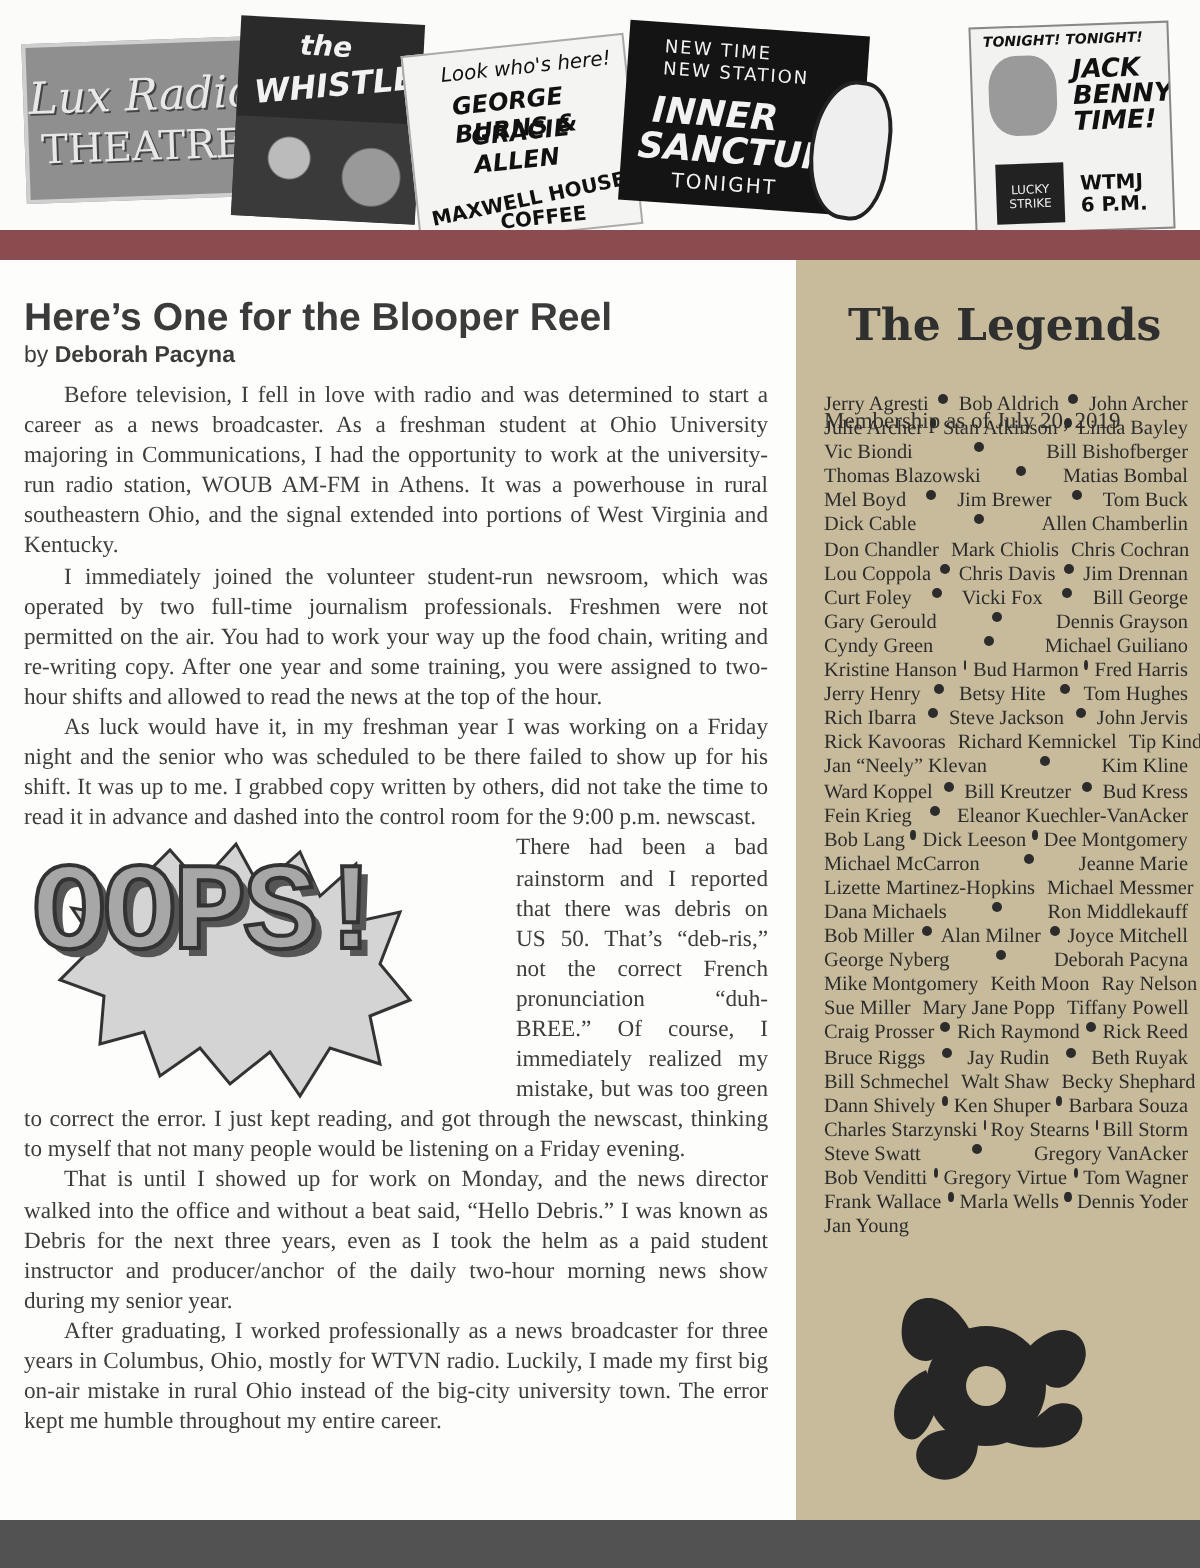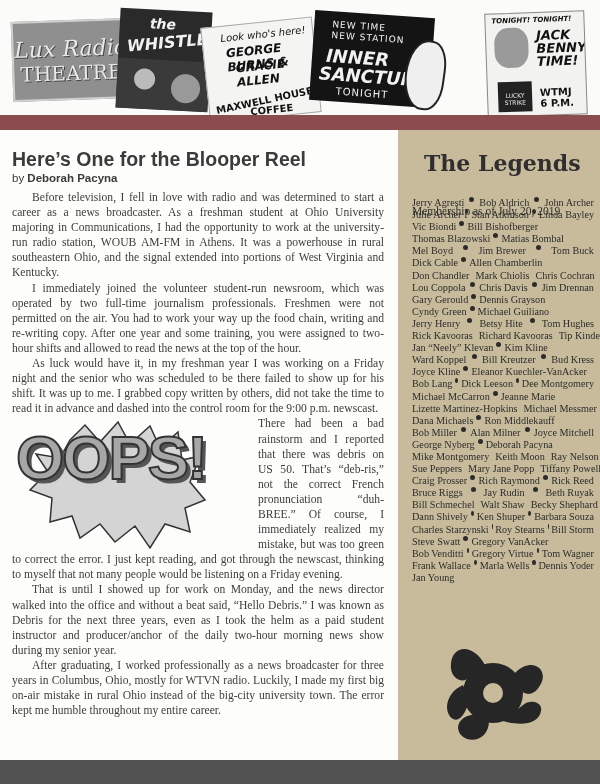--- a/index.html
+++ b/index.html
@@ -37,29 +37,29 @@
   .p-benny .t2 { position:absolute; left:52px; top:74px; font-size:10px; font-weight:bold; line-height:11px; font-family:"DejaVu Sans", sans-serif; }
 
   
   .article { position:absolute; left:0; top:130px; width:398px; height:723px; background:#fdfdfb;padding-left:48px; }
   .title { position:absolute; left:12px; top:18px; font-family:"Liberation Sans", sans-serif; font-weight:bold; font-size:19.5px; color:#3b3b3b; white-space:nowrap; }
   .byline { position:absolute; left:12px; top:42px; font-family:"Liberation Sans", sans-serif; font-size:11.5px; color:#3b3b3b;text-align:center; }
   .byline b { font-weight:bold; }
   .body { position:absolute; left:12px; top:60px; width:372px; font-size:11.6px; line-height:15.1px; text-align:justify; color:#3d3d3d; }
   .body p { margin:0; text-indent:20px; }
   .oops-wrap { float:left; width:250px; height:130px; margin:4px 8px 0 -12px; position:relative; }
-  .oops-text { position:absolute; left:16px; top:30px; font-family:Liberation Sans, sans-serif; font-weight:bold; font-size:62px; color:#a7a7a7; -webkit-text-stroke:2px #333; text-shadow:4px 4px 0 #555; letter-spacing:-2px; }
+  .oops-text { position:absolute; left:16px; top:30px; font-family:Liberation Mono, monospace; font-weight:bold; font-size:62px; color:#a7a7a7; -webkit-text-stroke:2px #333; text-shadow:4px 4px 0 #555; letter-spacing:-2px; }
 
   
   .sidebar { position:absolute; left:398px; top:130px; width:202px; height:744px; background:#c7bb9b; }
   .legends-title { position:absolute; left:26px; top:20px; font-family:"DejaVu Serif", serif; font-weight:bold; font-size:22px; color:#2f2f2f; letter-spacing:0; }
   .membership { position:absolute; left:14px; top:51px; font-family:Liberation Serif, serif; font-size:11.5px; color:#2f2f2f;margin-top:24px; }
   .names { position:absolute; left:14px; top:67px; width:182px; font-size:10.2px; line-height:12.1px; color:#2c2c2c; }
   .names .row { white-space:nowrap; display:flex; justify-content:space-between; }
-  .names .row.short { justify-content:flex-start; }
+  .names .row.short { justify-content:space-between; }
   .dot { display:inline-block; width:5px; height:5px; border-radius:50%; background:#2c2c2c; margin:0 3px 1px 3px; vertical-align:middle; }
   .adapter { position:absolute; left:40px; top:508px; width:110px; height:110px; }
 
   .bottom-band { position:absolute; left:0; top:760px; width:600px; height:24px; background:#525252; }
 </style>
 </head>
 <body>
 
 <div class="banner">
   <div class="poster p-lux">
@@ -172,58 +172,79 @@
         <span class="dot"></span>
         <span>Chris Cochran</span>
       </div>
       <div class="row">
         <span>Lou Coppola</span>
         <span class="dot"></span>
         <span>Chris Davis</span>
         <span class="dot"></span>
         <span>Jim Drennan</span>
       </div>
+      <div class="row">
+        <span>Curt Foley</span>
+        <span class="dot"></span>
+        <span>Vicki Fox</span>
+        <span class="dot"></span>
+        <span>Bill George</span>
+      </div>
       <div class="row short">
         <span>Gary Gerould</span>
         <span class="dot"></span>
         <span>Dennis Grayson</span>
       </div>
       <div class="row short">
         <span>Cyndy Green</span>
         <span class="dot"></span>
         <span>Michael Guiliano</span>
       </div>
       <div class="row">
+        <span>Kristine Hanson</span>
+        <span class="dot"></span>
+        <span>Bud Harmon</span>
+        <span class="dot"></span>
+        <span>Fred Harris</span>
+      </div>
+      <div class="row">
         <span>Jerry Henry</span>
         <span class="dot"></span>
         <span>Betsy Hite</span>
         <span class="dot"></span>
         <span>Tom Hughes</span>
       </div>
       <div class="row">
+        <span>Rich Ibarra</span>
+        <span class="dot"></span>
+        <span>Steve Jackson</span>
+        <span class="dot"></span>
+        <span>John Jervis</span>
+      </div>
+      <div class="row">
         <span>Rick Kavooras</span>
         <span class="dot"></span>
-        <span>Richard Kavooras</span>
+        <span>Richard Kemnickel</span>
         <span class="dot"></span>
         <span>Tip Kindel</span>
       </div>
       <div class="row short">
         <span>Jan “Neely” Klevan</span>
         <span class="dot"></span>
         <span>Kim Kline</span>
       </div>
       <div class="row">
         <span>Ward Koppel</span>
         <span class="dot"></span>
         <span>Bill Kreutzer</span>
         <span class="dot"></span>
         <span>Bud Kress</span>
       </div>
       <div class="row short">
-        <span>Joyce Kline</span>
+        <span>Fein Krieg</span>
         <span class="dot"></span>
         <span>Eleanor Kuechler-VanAcker</span>
       </div>
       <div class="row">
         <span>Bob Lang</span>
         <span class="dot"></span>
         <span>Dick Leeson</span>
         <span class="dot"></span>
         <span>Dee Montgomery</span>
       </div>
@@ -255,21 +276,21 @@
         <span>Deborah Pacyna</span>
       </div>
       <div class="row">
         <span>Mike Montgomery</span>
         <span class="dot"></span>
         <span>Keith Moon</span>
         <span class="dot"></span>
         <span>Ray Nelson</span>
       </div>
       <div class="row">
-        <span>Sue Peppers</span>
+        <span>Sue Miller</span>
         <span class="dot"></span>
         <span>Mary Jane Popp</span>
         <span class="dot"></span>
         <span>Tiffany Powell</span>
       </div>
       <div class="row">
         <span>Craig Prosser</span>
         <span class="dot"></span>
         <span>Rich Raymond</span>
         <span class="dot"></span>

